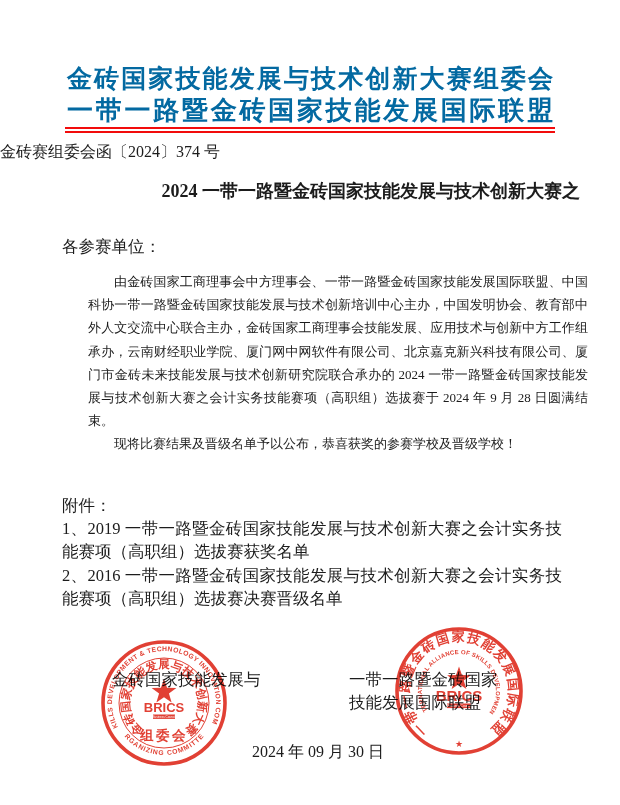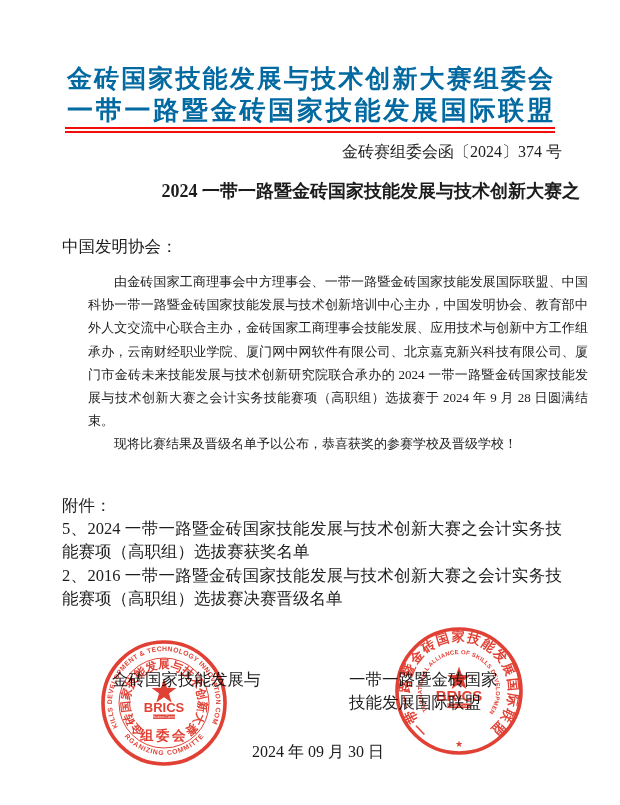--- a/index.html
+++ b/index.html
@@ -9,21 +9,21 @@
     position:relative; width:620px; height:805px; background:#ffffff;
     overflow:hidden; margin:0 auto;
   }
 
   
   .letterhead { position:absolute; top:62px; left:67px; width:486px; color:#0369a1; font-weight:bold; }
   .lh-line1 { font-size:25px; line-height:33px; text-align:justify; text-align-last:justify; }
   .lh-line2 { font-size:26px; line-height:31px; text-align:justify; text-align-last:justify; }
   .red-rule { position:absolute; top:127px; left:65px; width:490px; height:6px;
     border-top:2px solid #f20c0c; border-bottom:2px solid #f20c0c; }
-  .doc-number { position:absolute; top:142px; left:0; width:562px; text-align:right; font-size:16px; }
+  .doc-number { position:absolute; top:142px; left:0; width:562px; font-size:16px; }
 
   
   .title { position:absolute; top:175px; left:40px; width:540px; text-align:right;
     font-weight:bold; font-size:18px; line-height:33px; }
 
   
   .salutation { position:absolute; top:236px; left:62px; width:500px; font-size:16.5px; }
   .body-block { position:absolute; top:270px; left:62px; width:500px;
     font-size:13px; line-height:23.2px; text-align:justify;margin-left:26px; }
   .body-block p { text-indent:2em; }
@@ -51,30 +51,30 @@
     <div class="lh-line2">一带一路暨金砖国家技能发展国际联盟</div>
   </div>
   <div class="red-rule"></div>
 
   <div class="doc-number">金砖赛组委会函〔2024〕374 号</div>
 
   <div class="title">
     <div>2024 一带一路暨金砖国家技能发展与技术创新大赛之</div>
   </div>
 
-  <div class="salutation">中国发明协会：</div>
+  <div class="salutation">各参赛单位：</div>
 
   <div class="body-block">
     <p>由金砖国家工商理事会中方理事会、一带一路暨金砖国家技能发展国际联盟、中国科协一带一路暨金砖国家技能发展与技术创新培训中心主办，中国发明协会、教育部中外人文交流中心联合主办，金砖国家工商理事会技能发展、应用技术与创新中方工作组承办，云南财经职业学院、厦门网中网软件有限公司、北京嘉克新兴科技有限公司、厦门市金砖未来技能发展与技术创新研究院联合承办的 2024 一带一路暨金砖国家技能发展与技术创新大赛之会计实务技能赛项（高职组）选拔赛于 2024 年 9 月 28 日圆满结束。</p>
     <p>现将比赛结果及晋级名单予以公布，恭喜获奖的参赛学校及晋级学校！</p>
   </div>
 
   <div class="attach-block">
     <p>附件：</p>
-    <p>5、2024 一带一路暨金砖国家技能发展与技术创新大赛之会计实务技能赛项（高职组）选拔赛获奖名单</p>
+    <p>1、2019 一带一路暨金砖国家技能发展与技术创新大赛之会计实务技能赛项（高职组）选拔赛获奖名单</p>
     <p>2、2016 一带一路暨金砖国家技能发展与技术创新大赛之会计实务技能赛项（高职组）选拔赛决赛晋级名单</p>
   </div>
 
   <div class="sig sig-left">
     <div>金砖国家技能发展与</div>
   </div>
   <div class="sig sig-right">
     <div>一带一路暨金砖国家</div>
     <div>技能发展国际联盟</div>
   </div>

